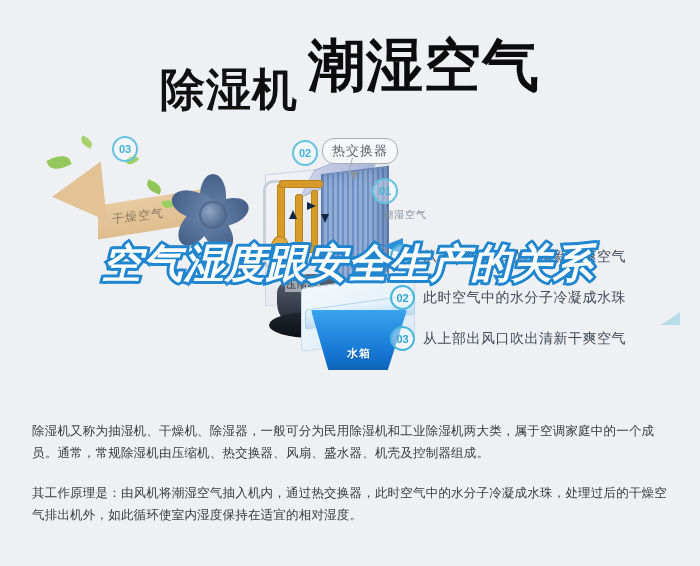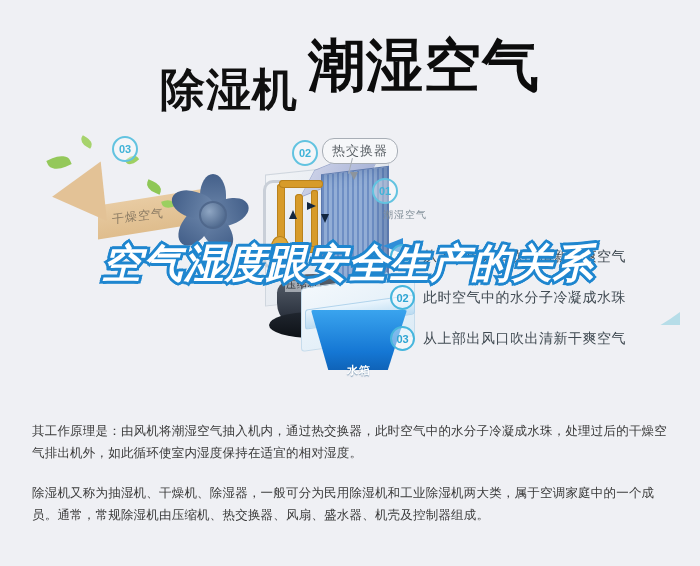--- a/index.html
+++ b/index.html
@@ -164,21 +164,21 @@
     background:linear-gradient(180deg,#3aa4ee 0%,#1577d4 70%,#0f63b8 100%);
     clip-path:polygon(0% 0%,100% 0%,80% 100%,18% 100%);
     border-radius:2px;
   }
   .tank-lip{
     position:absolute;left:50px;top:152px;width:108px;height:18px;
     background:linear-gradient(180deg,#eaf5fd,#bcdcf2);
     transform:skewY(-8deg);border-radius:3px;border:1px solid #b0d3ec;
   }
   .tank-label{
-    position:absolute;left:92px;top:213px;font-size:11px;color:#ffffff;
+    position:absolute;left:92px;top:196px;font-size:11px;color:#ffffff;
     letter-spacing:1px;font-weight:bold;text-shadow:0 1px 1px rgba(0,60,110,.5);
   }
   .inflow{
     position:absolute;left:104px;top:104px;width:0;height:0;
     border-left:9px solid transparent;border-right:9px solid transparent;
     border-top:24px solid #2f8ed8;opacity:.85;
   }
   .inarrow{
     position:absolute;left:128px;top:88px;width:0;height:0;
     border-top:8px solid transparent;border-bottom:8px solid transparent;
@@ -351,17 +351,17 @@
         <span class="num">03</span>
         <span class="txt">从上部出风口吹出清新干爽空气</span>
       </div>
     </div>
 
   </div>
 
   <div class="overlay">空气湿度跟安全生产的关系</div>
 
   <div class="body-copy">
+    <p>除湿机又称为抽湿机、干燥机、除湿器，一般可分为民用除湿机和工业除湿机两大类，属于空调家庭中的一个成员。通常，常规除湿机由压缩机、热交换器、风扇、盛水器、机壳及控制器组成。</p>
     <p>其工作原理是：由风机将潮湿空气抽入机内，通过热交换器，此时空气中的水分子冷凝成水珠，处理过后的干燥空气排出机外，如此循环使室内湿度保持在适宜的相对湿度。</p>
-    <p>除湿机又称为抽湿机、干燥机、除湿器，一般可分为民用除湿机和工业除湿机两大类，属于空调家庭中的一个成员。通常，常规除湿机由压缩机、热交换器、风扇、盛水器、机壳及控制器组成。</p>
   </div>
 
 </div>
 
 </body></html>

